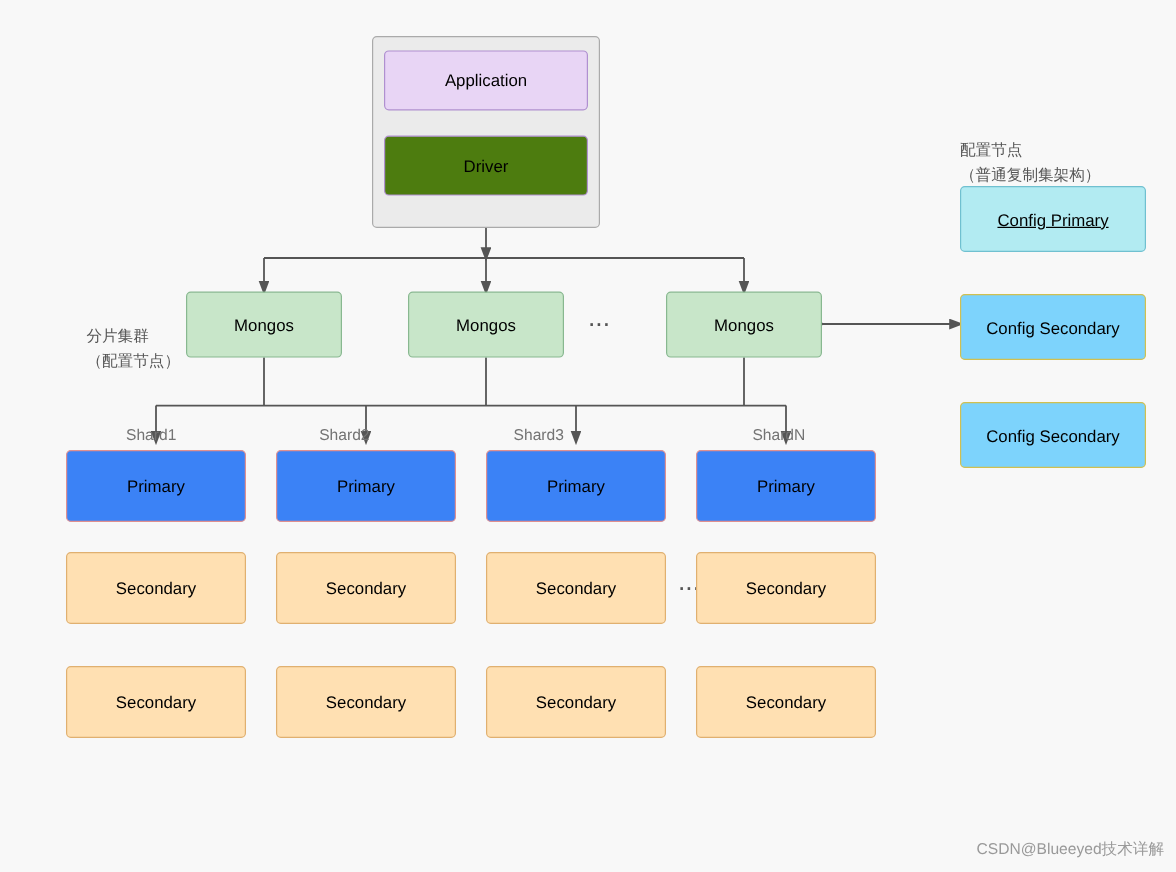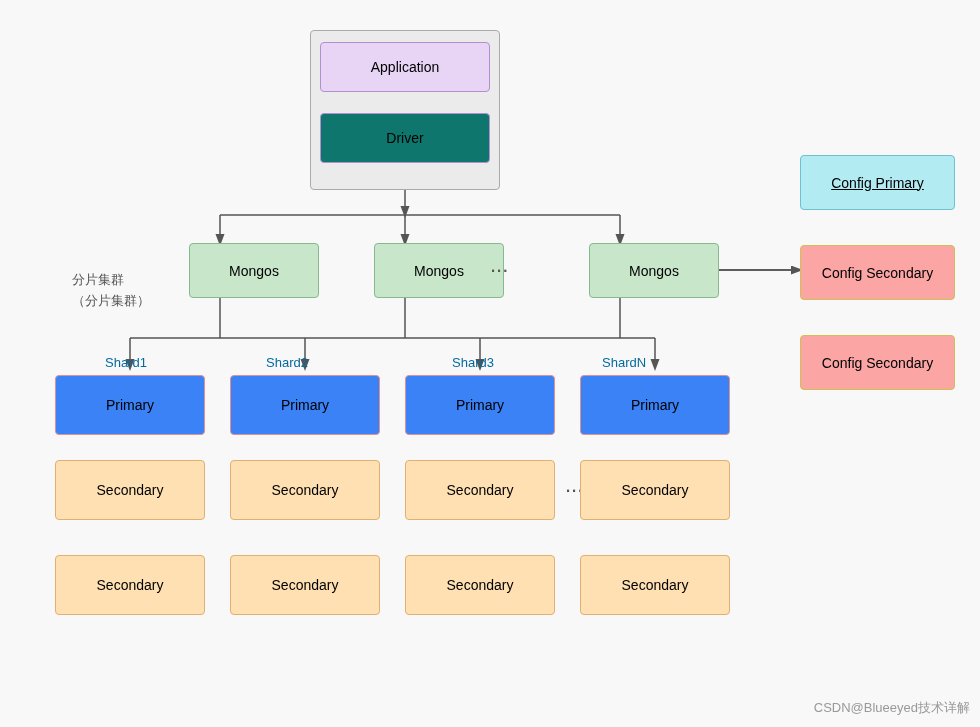--- a/index.html
+++ b/index.html
@@ -51,32 +51,31 @@
       background: #e8d5f5;
       border: 1.5px solid #b090d0;
       border-radius: 4px;
     }
     .driver-box {
       position: absolute;
       left: 320px;
       top: 113px;
       width: 170px;
       height: 50px;
-      background: #0f766e;
+      background: #4d7c0f;
       border: 1.5px solid #b090d0;
       border-radius: 4px;
     }
 
     
     .mongos-box {
       width: 130px;
       height: 55px;
       background: #c8e6c9;
       border: 1.5px solid #88b890;
-      margin-left: 34px;
     }
 
     
     .primary-box {
       width: 150px;
       height: 60px;
       background: #3b82f6;
       border: 1.5px solid #e09090;
     }
 
@@ -92,29 +91,29 @@
     .config-primary-box {
       width: 155px;
       height: 55px;
       background: #b2ebf2;
       border: 1.5px solid #70c0d0;
       text-decoration: underline;
     }
     .config-secondary-box {
       width: 155px;
       height: 55px;
-      background: #fca5a5;
+      background: #7dd3fc;
       border: 1.5px solid #d0c050;
     }
 
     
     .label-text {
       position: absolute;
       font-size: 13px;
-      color: #0369a1;
+      color: #737373;
     }
 
     
     .watermark {
       position: absolute;
       bottom: 10px;
       right: 10px;
       font-size: 13px;
       color: #999;
     }
@@ -203,27 +202,27 @@
   </div>
 
   <div class="dots-text" style="left:490px; top:252px;">...</div>
 
   <div class="box mongos-box" style="left:555px; top:243px;">
     <span>Mongos</span>
   </div>
 
   <div class="sidebar-label" style="left:28px; top:270px;margin-left:44px;">
     <div>分片集群</div>
-    <div>（分片集群）</div>
+    <div>（配置节点）</div>
   </div>
 
   <div class="label-text" style="left:105px; top:355px;">Shard1</div>
   <div class="label-text" style="left:266px; top:355px;">Shard2</div>
-  <div class="label-text" style="left:452px; top:355px;">Shard3</div>
-  <div class="label-text" style="left:602px; top:355px;">ShardN</div>
+  <div class="label-text" style="left:428px; top:355px;">Shard3</div>
+  <div class="label-text" style="left:627px; top:355px;">ShardN</div>
 
   <div class="box primary-box" style="left:55px; top:375px;">
     <span>Primary</span>
   </div>
   <div class="box primary-box" style="left:230px; top:375px;">
     <span>Primary</span>
   </div>
   <div class="box primary-box" style="left:405px; top:375px;">
     <span>Primary</span>
   </div>
@@ -253,20 +252,24 @@
   <div class="box secondary-box" style="left:230px; top:555px;">
     <span>Secondary</span>
   </div>
   <div class="box secondary-box" style="left:405px; top:555px;">
     <span>Secondary</span>
   </div>
   <div class="box secondary-box" style="left:580px; top:555px;">
     <span>Secondary</span>
   </div>
 
+  <div class="sidebar-label" style="left:800px; top:115px; font-size:13px;">
+    <div>配置节点</div>
+    <div>（普通复制集架构）</div>
+  </div>
 
   <div class="box config-primary-box" style="left:800px; top:155px;">
     <span>Config Primary</span>
   </div>
 
   <div class="box config-secondary-box" style="left:800px; top:245px;">
     <span>Config Secondary</span>
   </div>
 
   <div class="box config-secondary-box" style="left:800px; top:335px;">

